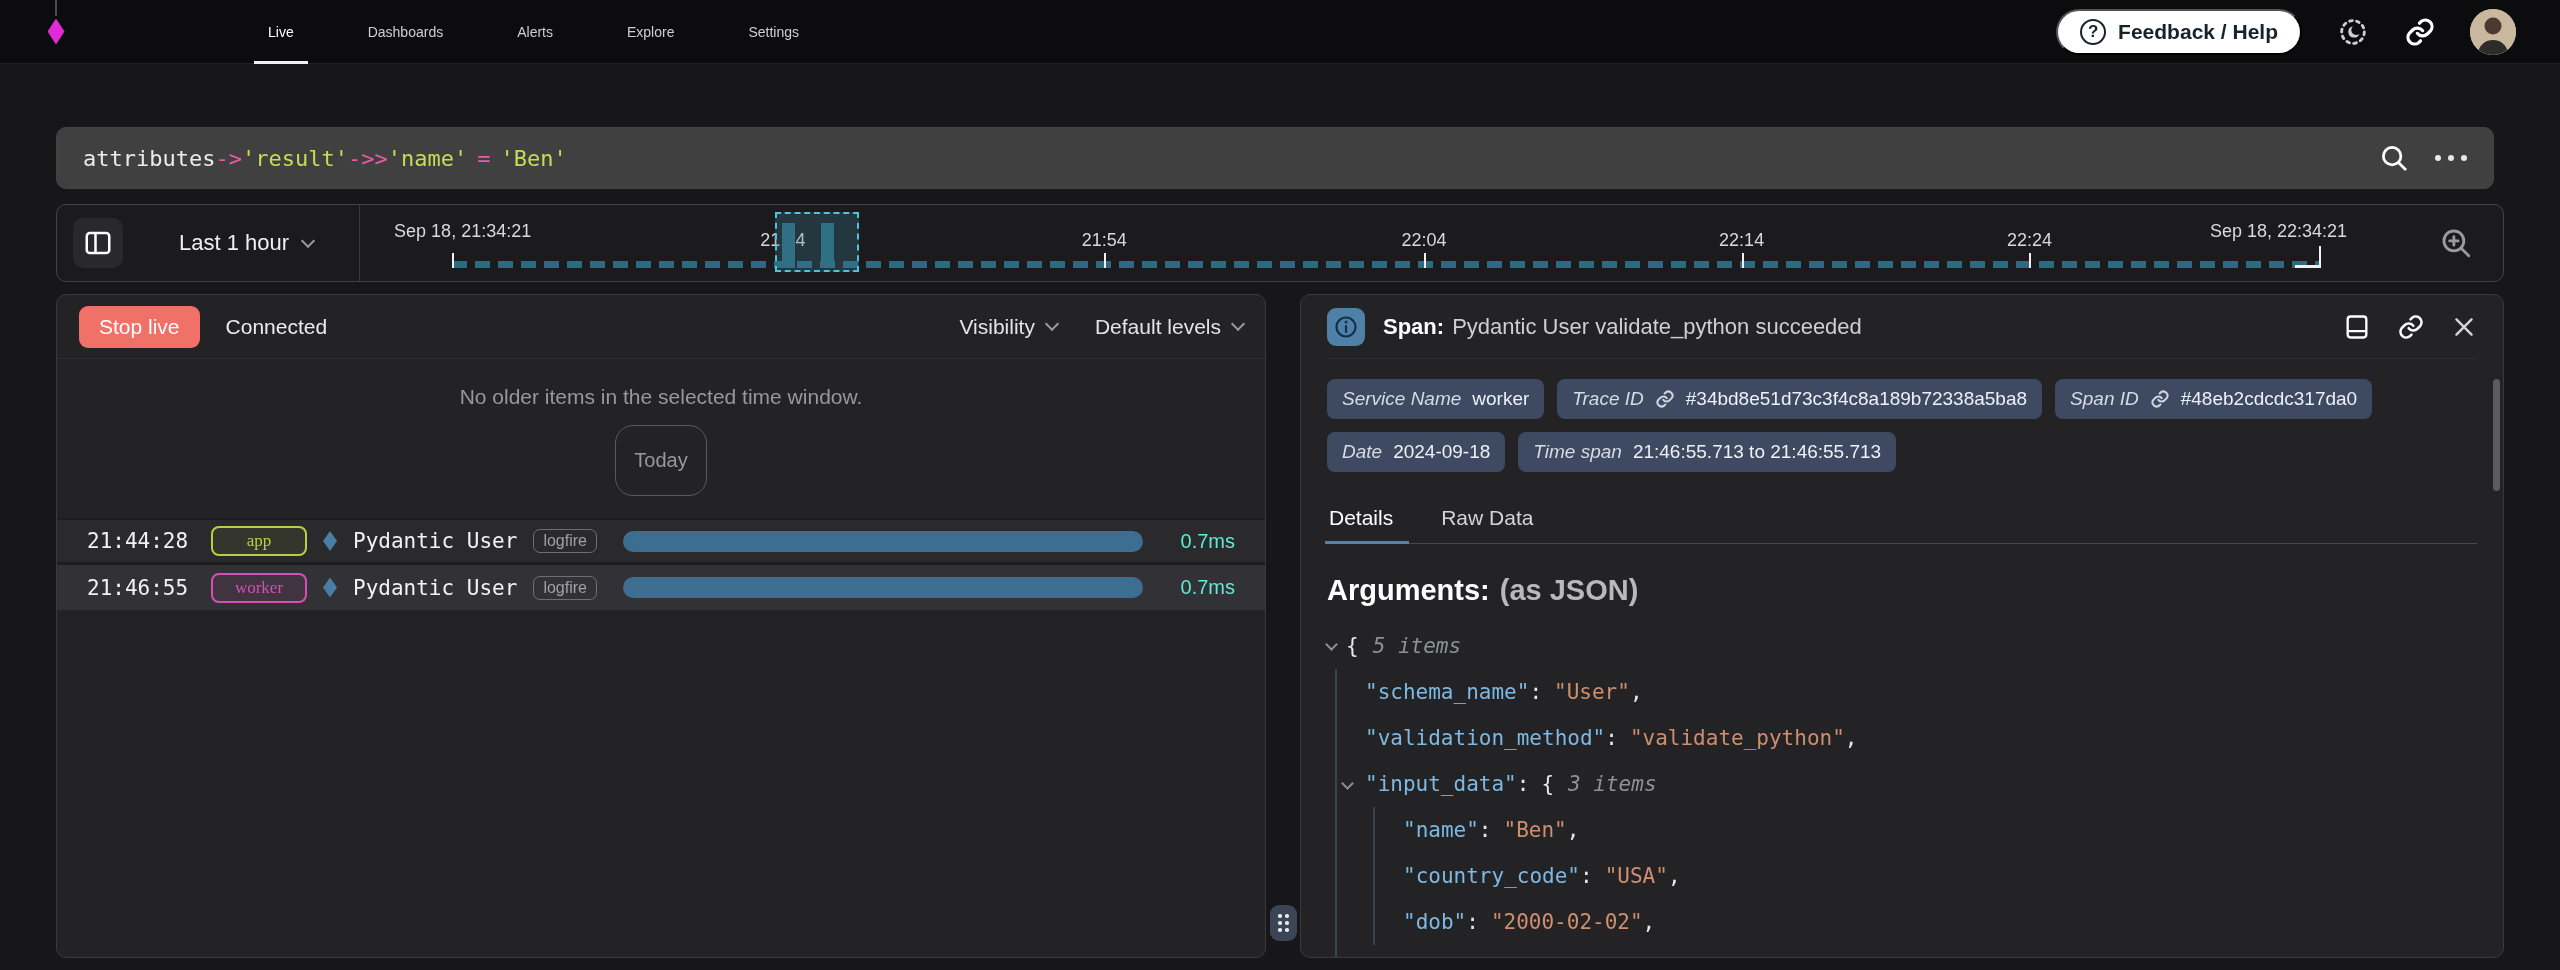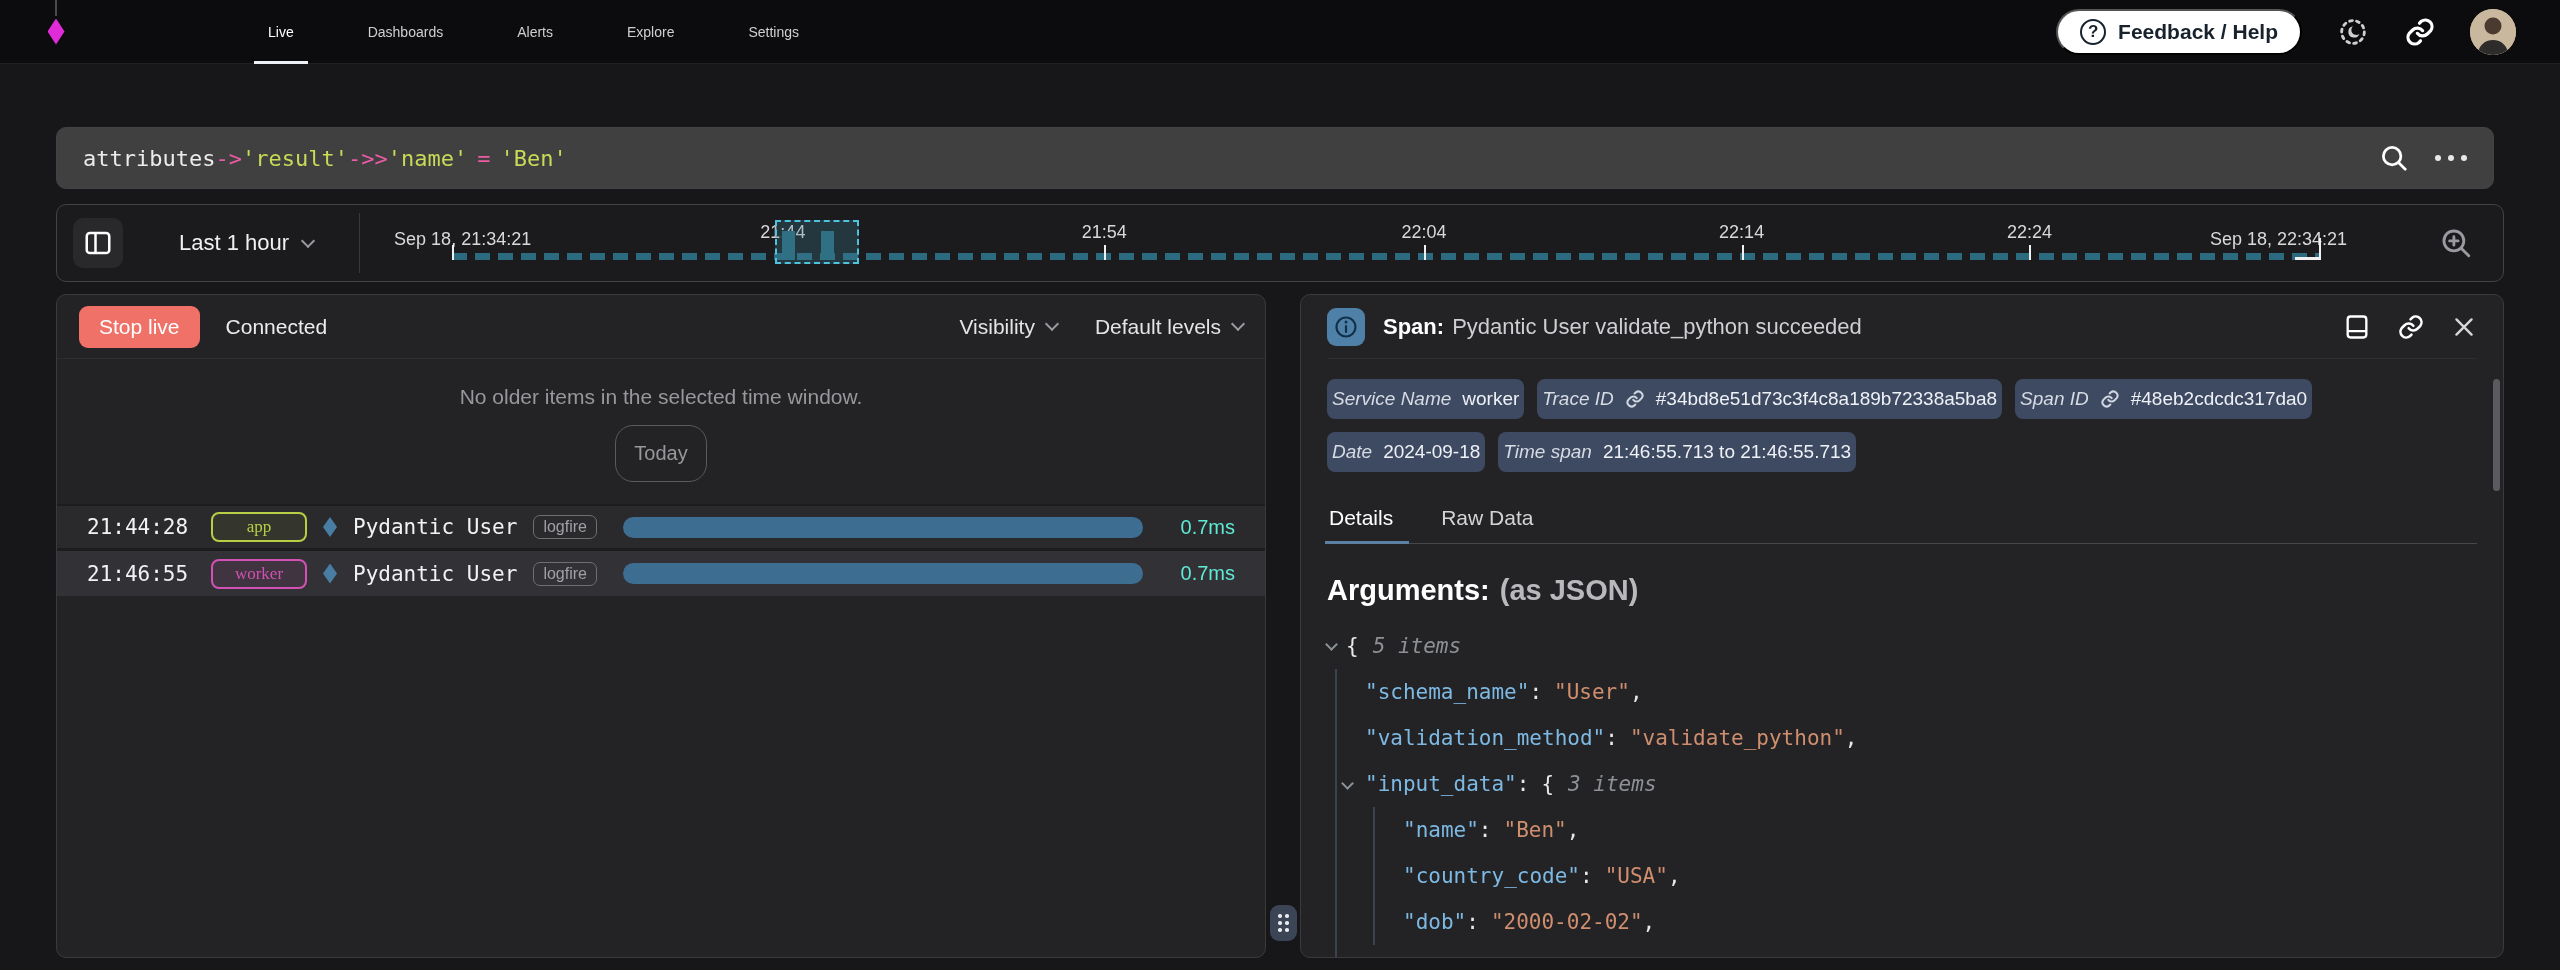--- a/index.html
+++ b/index.html
@@ -35,21 +35,21 @@
                border:1px solid #434346; border-radius:10px; display:flex; align-items:center;
                padding:0 26px; font-family:"DejaVu Sans Mono", monospace; font-size:22px; cursor:text; }
   .q-ident { color:#ececee; } .q-op { color:#ec5ba5; } .q-str { color:#c9da56; }
   .q-op.q-eq { margin:0 10px; }
   .query-actions { margin-left:auto; display:flex; align-items:center; gap:26px; }
   .dots { display:flex; gap:7px; cursor:pointer; }
   .dots i { width:6px; height:6px; border-radius:50%; background:#e8e8ea; }
 
   
   .timeline-bar { position:absolute; left:56px; right:56px; top:204px; height:78px; background:#1b1b1d;
-                  border:1px solid #434346; border-radius:10px; display:flex; align-items:center; padding:8px 16px; }
+                  border:1px solid #434346; border-radius:10px; display:flex; align-items:center; padding:0 16px; }
   .panel-toggle { width:50px; height:50px; background:#29292c; border:none; border-radius:10px;
                   display:flex; align-items:center; justify-content:center; cursor:pointer; }
   .range-dd { display:flex; align-items:center; gap:14px; margin:0 46px 0 56px; cursor:pointer; }
   .range-label { font-size:22px; color:#f0f0f2; }
   .caret-down { width:10px; height:10px; border-right:2.5px solid #9a9aa0; border-bottom:2.5px solid #9a9aa0;
                 transform:rotate(45deg); margin-top:-5px; }
   .tl-divider { width:1px; align-self:stretch; background:#39393c; }
   .track-zone { position:relative; flex:1; height:100%; }
   .track { position:absolute; left:92px; right:166px; top:0; bottom:0; }
   .tl-start { position:absolute; left:-58px; top:16px; font-size:18px; color:#d9d9dc; white-space:nowrap; }
@@ -72,21 +72,21 @@
                 border:1px solid #3a3a3d; border-radius:10px; overflow:hidden; }
   .lp-header { height:64px; display:flex; align-items:center; padding:0 22px; border-bottom:1px solid #2e2e31; }
   .stop-live { background:#ef7168; color:#ffffff; border:none; border-radius:9px; height:42px;
                padding:0 20px; font-size:21px; cursor:pointer; }
   .connected { font-size:21px; color:#ececee; margin-left:26px; }
   .lp-dds { margin-left:auto; display:flex; align-items:center; gap:38px; }
   .dd { display:flex; align-items:center; gap:12px; font-size:21px; color:#e4e4e7; cursor:pointer; }
   .empty-block { text-align:center; padding-top:26px; }
   .empty-msg { font-size:21px; color:#98989c; }
   .today-pill { display:inline-block; margin-top:16px; border:1px solid #5a5a5e; border-radius:18px;
-                padding:16px 18px; font-size:20px; color:#98989c; cursor:pointer; }
+                padding:23px 18px; font-size:20px; color:#98989c; cursor:pointer; }
   .rows { margin-top:22px; border-top:2px solid #1d1d1f; }
   .lrow { display:flex; align-items:center; height:45px; padding:0 30px; gap:16px;
           font-family:"DejaVu Sans Mono", monospace; cursor:pointer; }
   .lrow.r0 { background:#2a2a2d; border-bottom:3px solid #1d1d1f; }
   .lrow.r1 { background:#323236; }
   .row-time { font-size:21px; color:#f2f2f4; width:108px; }
   .svc-badge { width:96px; text-align:center; border-radius:8px; padding:3px 0; font-size:17px;
                font-family:Liberation Serif, serif; }
   .svc-app { border:2px solid #b6cf45; color:#b6cf45; background:rgba(182,207,69,0.07); }
   .svc-worker { border:2px solid #d350b4; color:#d350b4; background:rgba(211,80,180,0.08); }
@@ -107,21 +107,21 @@
   .detail-panel { position:absolute; left:1300px; right:56px; top:294px; bottom:12px; background:#232326;
                   border:1px solid #3a3a3d; border-radius:10px; overflow:hidden; padding:0 26px; }
   .dp-header { height:64px; display:flex; align-items:center; gap:18px; border-bottom:1px solid #2e2e31; }
   .info-chip { width:38px; height:38px; border-radius:9px; background:#4f80a7; flex:none;
                display:flex; align-items:center; justify-content:center; }
   .dp-title { font-size:22px; color:#cfcfd3; white-space:nowrap; overflow:hidden; }
   .dp-title b { color:#ffffff; font-weight:700; margin-right:8px; }
   .dp-icons { margin-left:auto; display:flex; align-items:center; gap:26px; }
   .badges { display:flex; flex-wrap:wrap; gap:13px; margin-top:20px; max-width:1050px; }
   .badge { display:flex; align-items:center; gap:11px; background:#3d4a61; border-radius:8px;
-           height:40px; padding:0 5px; font-size:19px; }
+           height:40px; padding:0 15px; font-size:19px; }
   .badge .blabel { font-style:italic; color:#d6dbe4; }
   .badge .bval { color:#eef1f6; }
   .dtabs { display:flex; gap:44px; margin-top:24px; border-bottom:1px solid #48484b; }
   .dtab { position:relative; padding:10px 2px 13px; font-size:21px; color:#d4d4d7; cursor:pointer; }
   .dtab.active { color:#ffffff; }
   .dtab.active::after { content:""; position:absolute; left:-2px; right:-14px; bottom:-1px; height:3px; background:#5c80a4; }
   .args-heading { margin-top:30px; font-size:29px; font-weight:700; color:#ffffff; }
   .args-heading span { color:#b9b9bd; margin-left:10px; }
 
   .json { margin-top:16px; font-family:"DejaVu Sans Mono", monospace; font-size:21px; line-height:46px; color:#e8e8ea; }

